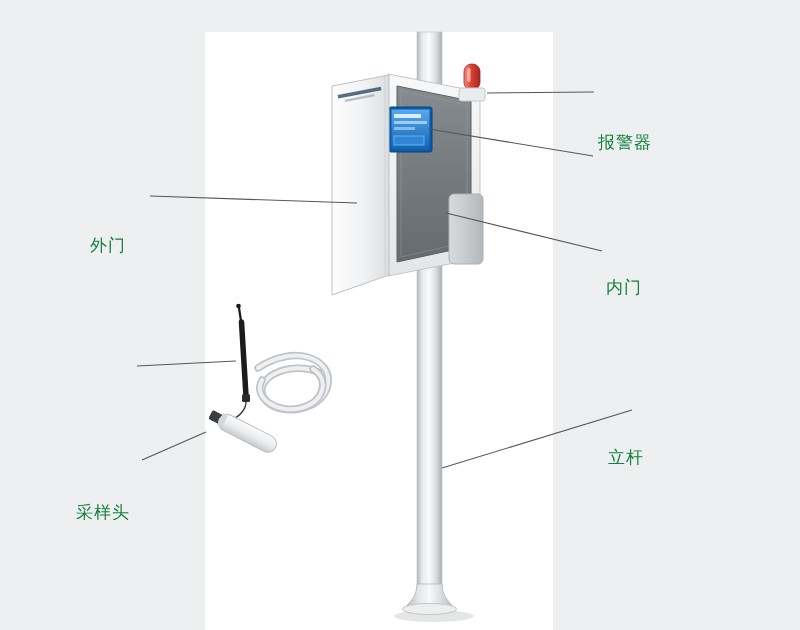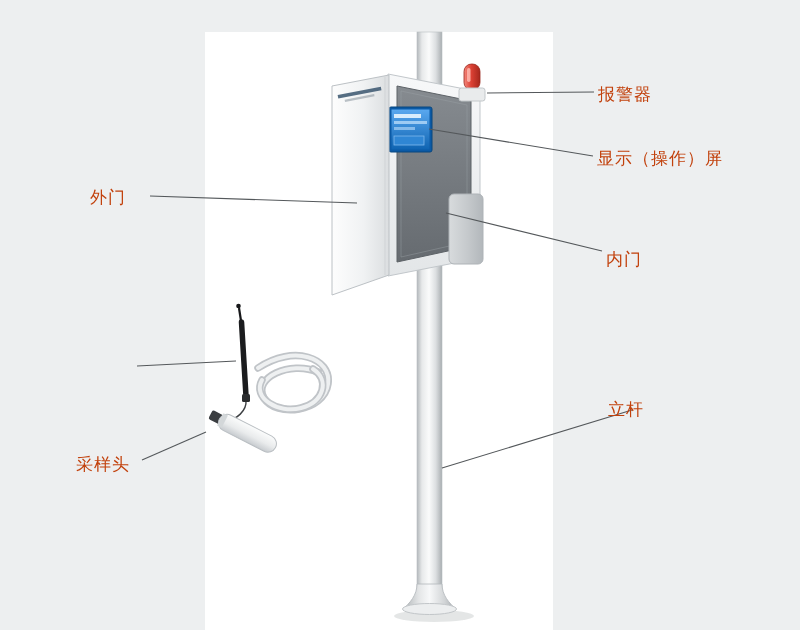--- a/index.html
+++ b/index.html
@@ -11,23 +11,24 @@
   }
   .stage { position:relative; width:800px; height:630px; background:#edeff0; }
   .photo-panel {
     position:absolute; left:205px; top:32px; width:348px; height:598px;
     background:#ffffff;
   }
   .scene { position:absolute; left:0; top:0; width:800px; height:630px; }
   .label {
     position:absolute;
     font-size:17px;
-    color:#c2410c;
+    color:#15803d;
     letter-spacing:1px;
     white-space:nowrap;
+    margin-top:48px;
   }
 </style>
 </head>
 <body>
 
 <div class="stage">
 
   <div class="photo-panel"></div>
 
   <svg class="scene" width="800" height="630" viewBox="0 0 800 630">
@@ -136,18 +137,17 @@
       <line x1="429" y1="129" x2="593" y2="156"></line>
       <line x1="446" y1="213" x2="602" y2="251"></line>
       <line x1="137" y1="366" x2="236" y2="361"></line>
       <line x1="142" y1="460" x2="206" y2="432"></line>
       <line x1="442" y1="468" x2="632" y2="410"></line>
     </g>
   </svg>
 
   <div class="label" style="left:90px;  top:186px">外门</div>
   <div class="label" style="left:598px; top:83px">报警器</div>
-  <div class="label" style="left:597px; top:147px">显示（操作）屏</div>
-  <div class="label" style="left:606px; top:248px">内门</div>
+  <div class="label" style="left:606px; top:228px">内门</div>
   <div class="label" style="left:76px;  top:453px">采样头</div>
   <div class="label" style="left:608px; top:398px">立杆</div>
 
 </div>
 
 </body></html>

